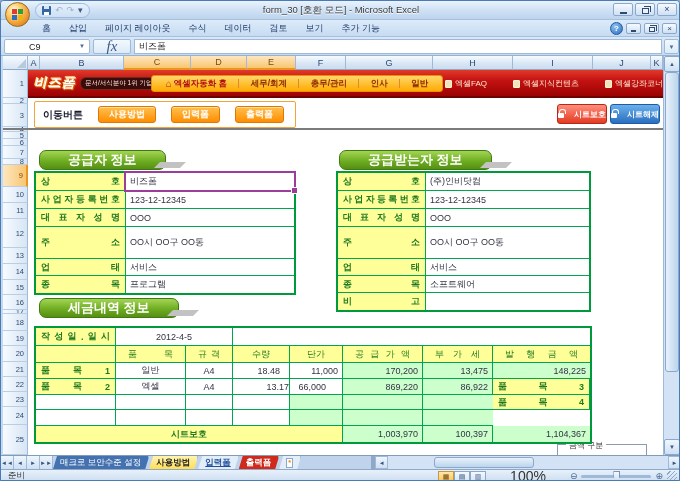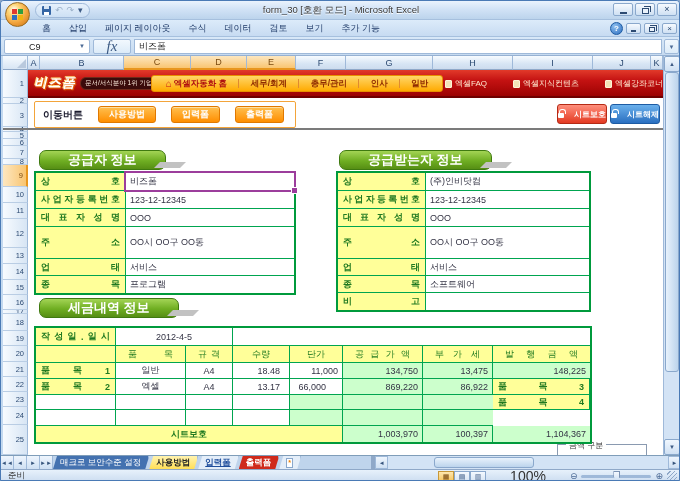--- a/index.html
+++ b/index.html
@@ -433,32 +433,32 @@
 
     <div class="lbl jchar">
         <span>품</span>
         <span>목</span>
         <span>1</span>
       </div>
     <div class="wht cen">일반</div>
     <div class="wht cen">A4</div>
     <div class="wht" style="justify-content:flex-end;padding-right:9px">18.48</div>
     <div class="wht" style="justify-content:flex-end;padding-right:4px">11,000</div>
-    <div class="amt">134,750</div>
+    <div class="amt">170,200</div>
     <div class="amt">13,475</div>
     <div class="amt er">148,225</div>
 
     <div class="lbl jchar">
         <span>품</span>
         <span>목</span>
         <span>2</span>
       </div>
     <div class="wht cen">엑셀</div>
     <div class="wht cen">A4</div>
-    <div class="wht" style="justify-content:flex-end;padding-right:9px">13.17</div>
+    <div class="wht" style="justify-content:flex-end;">13.17</div>
     <div class="wht" style="justify-content:flex-end;padding-right:16px">66,000</div>
     <div class="amt">869,220</div>
     <div class="amt">86,922</div>
 
     <div class="lbl jchar">
         <span>품</span>
         <span>목</span>
         <span>3</span>
       </div>
     <div class="wht"></div>

